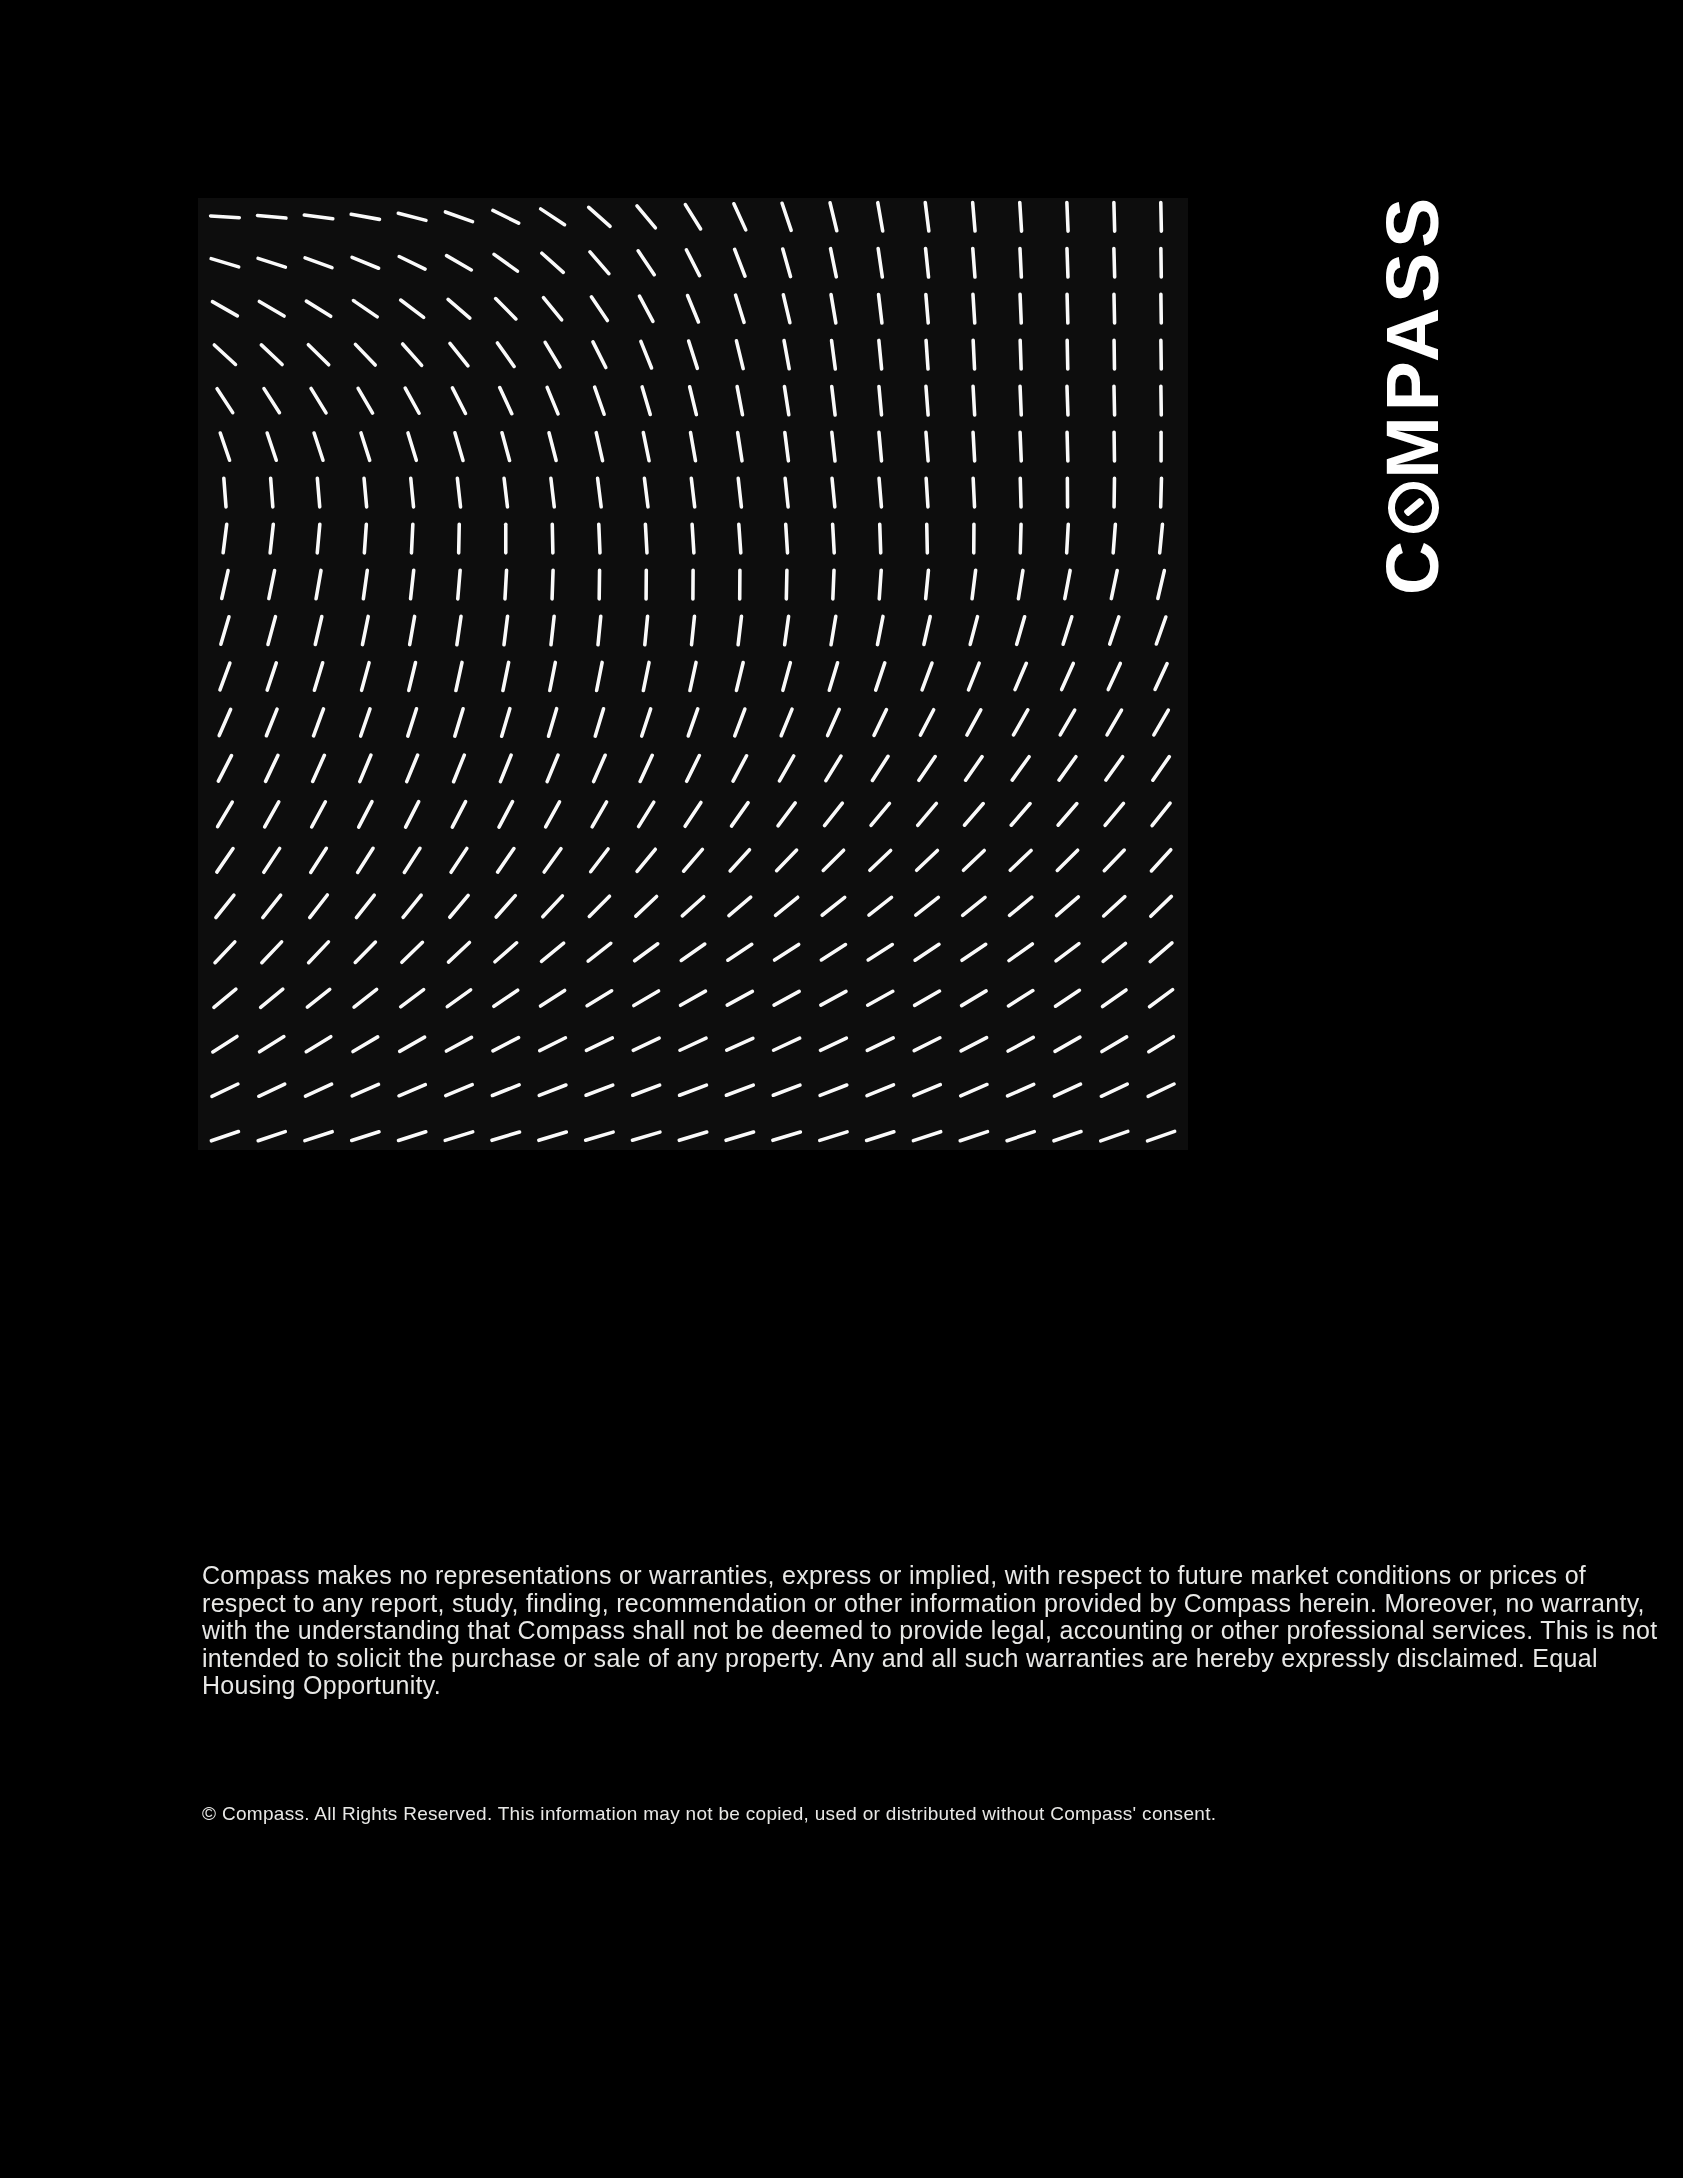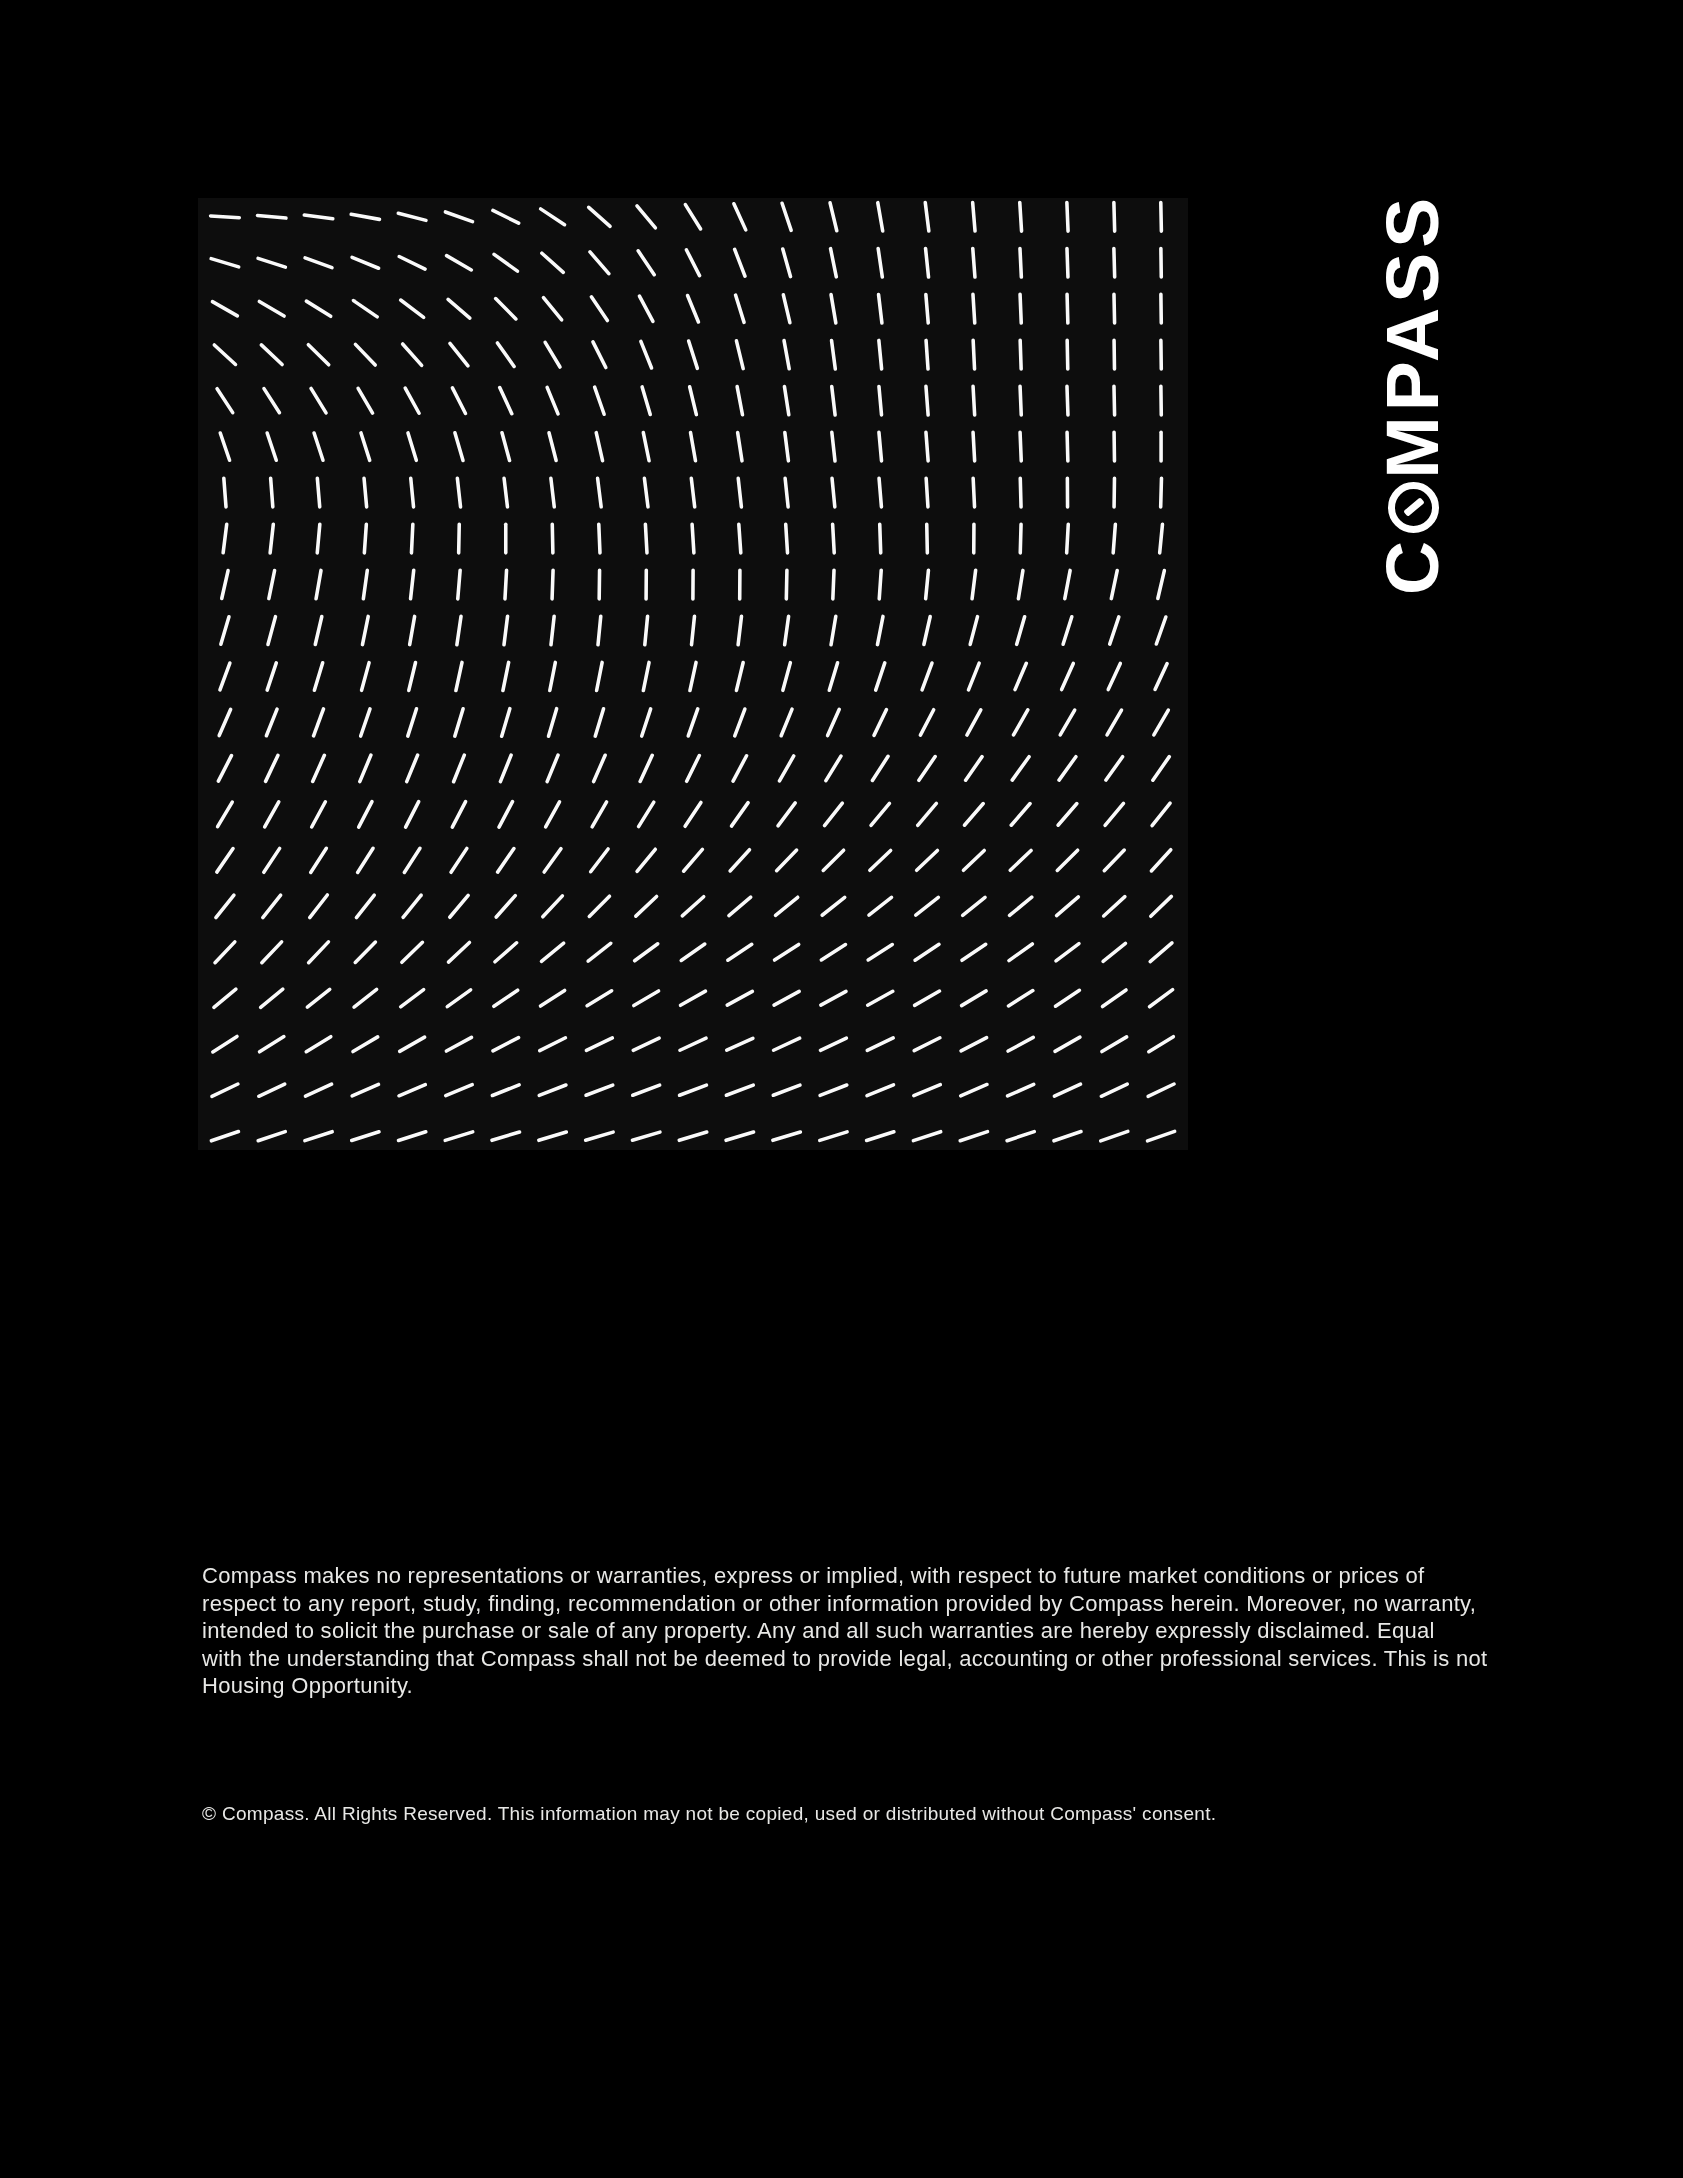--- a/index.html
+++ b/index.html
@@ -69,21 +69,21 @@
     border-radius: 2px;
   }
 
   
   .disclaimer {
     position: absolute;
     left: 202px;
     top: 1562px;
     width: 1287px;
     color: var(--c-text, #e8e8e6);
-    font-size: 22px;
+    font-size: 25px;
     line-height: 27.5px;
     letter-spacing: 0.3px;
     font-weight: 400;
   }
   .disclaimer .dline {
     white-space: nowrap;
   }
   .copyright {
     position: absolute;
     left: 202px;
@@ -546,21 +546,21 @@
       </svg>
   </div>
 
   <div class="logo">
     <span>C</span><span class="logo-o"><span class="logo-o-bar"></span></span><span>MPASS</span>
   </div>
 
   <div class="disclaimer">
     <div class="dline">Compass makes no representations or warranties, express or implied, with respect to future market conditions or prices of</div>
     <div class="dline">respect to any report, study, finding, recommendation or other information provided by Compass herein. Moreover, no warranty,</div>
+    <div class="dline">with the understanding that Compass shall not be deemed to provide legal, accounting or other professional services. This is not</div>
     <div class="dline">intended to solicit the purchase or sale of any property. Any and all such warranties are hereby expressly disclaimed. Equal</div>
-    <div class="dline">with the understanding that Compass shall not be deemed to provide legal, accounting or other professional services. This is not</div>
     <div class="dline">Housing Opportunity.</div>
   </div>
 
   <div class="copyright">© Compass. All Rights Reserved. This information may not be copied, used or distributed without Compass' consent.</div>
 
 </div>
 
 
 </body></html>

